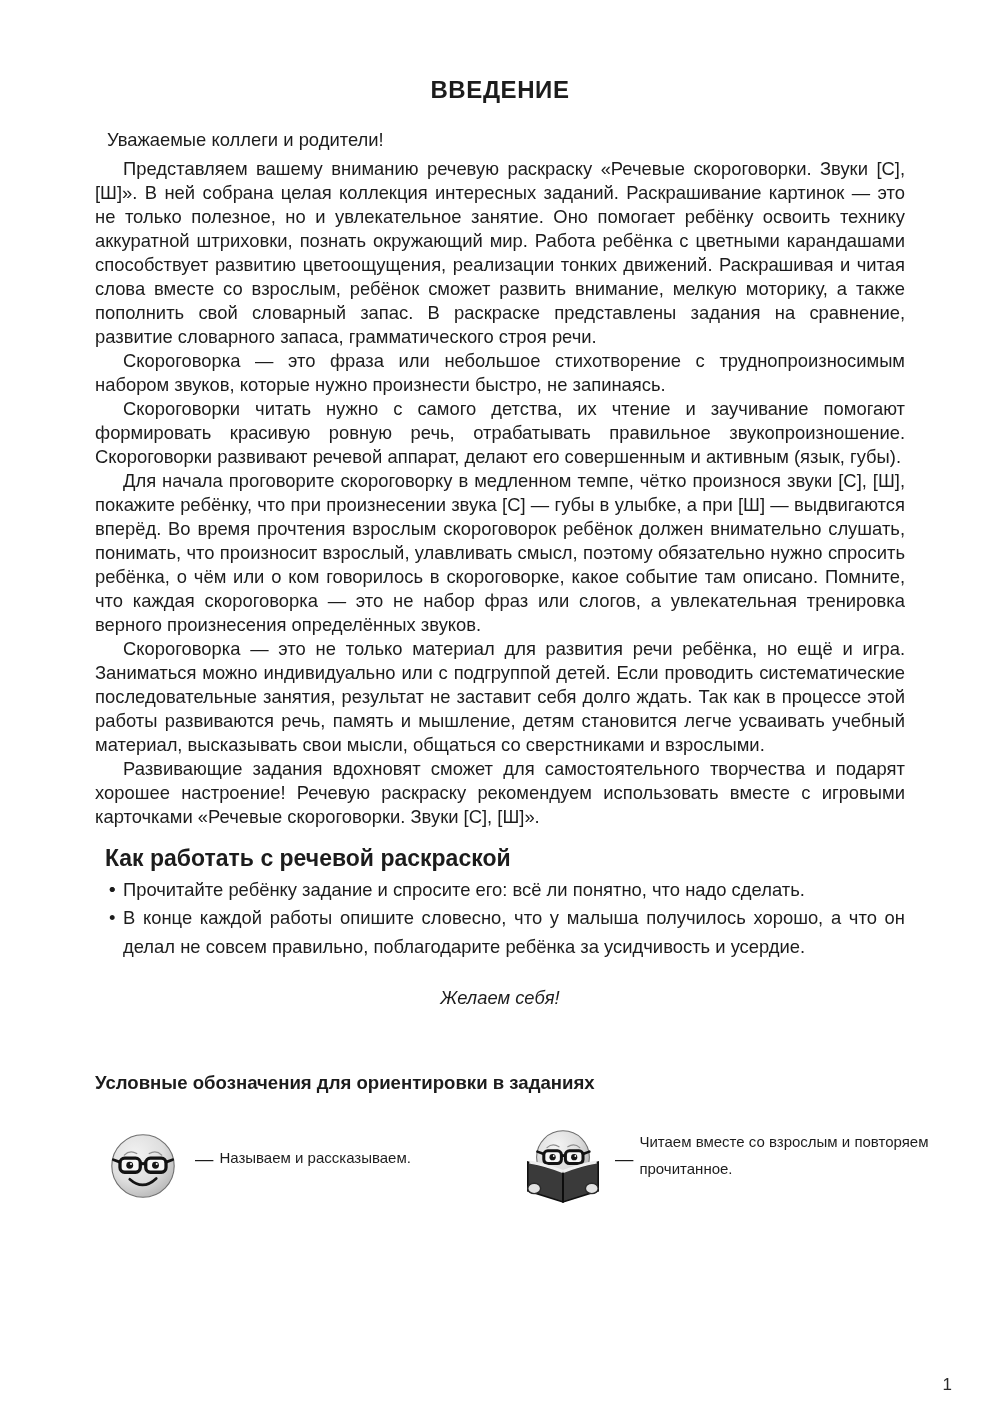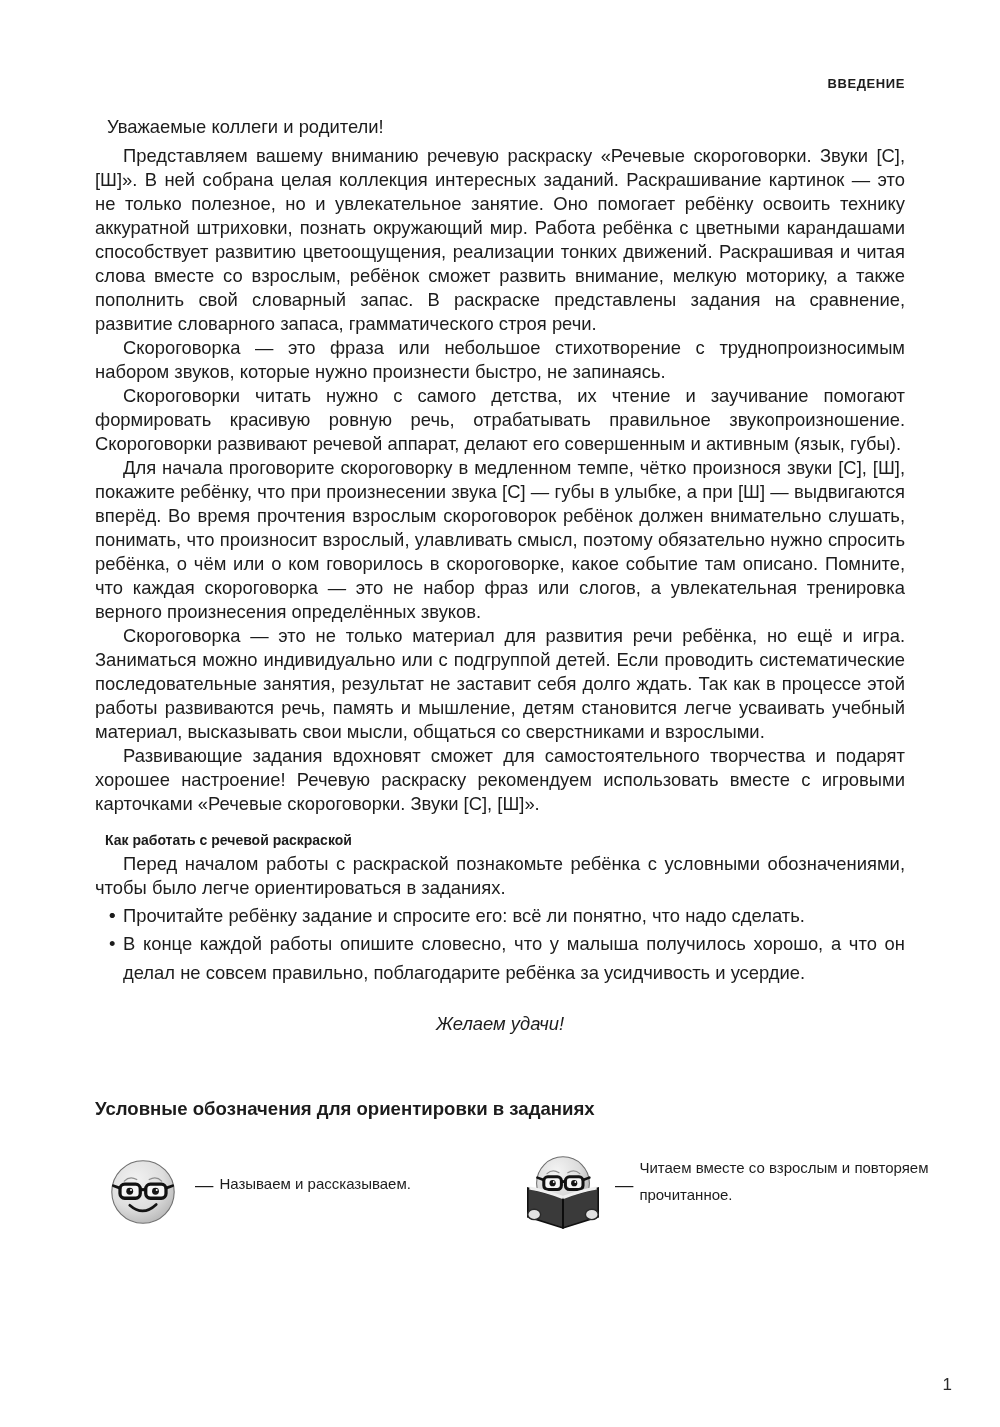--- a/index.html
+++ b/index.html
@@ -19,22 +19,22 @@
   .page {
     position: absolute;
     left: 0; top: 0;
     width: 1000px;
     height: 1427px;
     box-sizing: border-box;
     padding: 76px 48px 30px 95px;
   }
 
   .doc-title {
-    text-align: right;
-    font-size: 13px;
+    text-align: center;
+    font-size: 24px;
     font-weight: bold;
     letter-spacing: 0.6px;
     margin: 0 0 22px 0;
     padding-right: 47px;
   }
 
   .para {
     font-size: 18.4px;
     line-height: 24px;
     text-align: justify;
@@ -46,21 +46,21 @@
   .para.indent { text-indent: 28px; }
 
   .greeting {
     font-size: 18.4px;
     line-height: 28.6px;
     margin: 12px 0 2px 0;
     text-indent: 12px;
   }
 
   .subhead {
-    font-size: 14px;
+    font-size: 23px;
     font-weight: bold;
     margin: 16px 0 4px 0;
     text-indent: 10px;
   }
 
   ul.bullets {
     list-style: none;
     margin: 2px 0 0 0;
     padding: 0 47px 0 0;
   }
@@ -150,37 +150,36 @@
 
   <p class="para indent">Представляем вашему вниманию речевую раскраску «Речевые скороговорки. Звуки [С], [Ш]». В ней собрана целая коллекция интересных заданий. Раскрашивание картинок — это не только полезное, но и увлекательное занятие. Оно помогает ребёнку освоить технику аккуратной штриховки, познать окружающий мир. Работа ребёнка с цветными карандашами способствует развитию цветоощущения, реализации тонких движений. Раскрашивая и читая слова вместе со взрослым, ребёнок сможет развить внимание, мелкую моторику, а также пополнить свой словарный запас. В раскраске представлены задания на сравнение, развитие словарного запаса, грамматического строя речи.</p>
   <p class="para indent">Скороговорка — это фраза или небольшое стихотворение с труднопроизносимым набором звуков, которые нужно произнести быстро, не запинаясь.</p>
   <p class="para indent">Скороговорки читать нужно с самого детства, их чтение и заучивание помогают формировать красивую ровную речь, отрабатывать правильное звукопроизношение. Скороговорки развивают речевой аппарат, делают его совершенным и активным (язык, губы).</p>
   <p class="para indent">Для начала проговорите скороговорку в медленном темпе, чётко произнося звуки [С], [Ш], покажите ребёнку, что при произнесении звука [С] — губы в улыбке, а при [Ш] — выдвигаются вперёд. Во время прочтения взрослым скороговорок ребёнок должен внимательно слушать, понимать, что произносит взрослый, улавливать смысл, поэтому обязательно нужно спросить ребёнка, о чём или о ком говорилось в скороговорке, какое событие там описано. Помните, что каждая скороговорка — это не набор фраз или слогов, а увлекательная тренировка верного произнесения определённых звуков.</p>
   <p class="para indent">Скороговорка — это не только материал для развития речи ребёнка, но ещё и игра. Заниматься можно индивидуально или с подгруппой детей. Если проводить систематические последовательные занятия, результат не заставит себя долго ждать. Так как в процессе этой работы развиваются речь, память и мышление, детям становится легче усваивать учебный материал, высказывать свои мысли, общаться со сверстниками и взрослыми.</p>
   <p class="para indent">Развивающие задания вдохновят сможет для самостоятельного творчества и подарят хорошее настроение! Речевую раскраску рекомендуем использовать вместе с игровыми карточками «Речевые скороговорки. Звуки [С], [Ш]».</p>
 
   <h2 class="subhead">Как работать с речевой раскраской</h2>
 
-  <p class="para indent">Перед началом работы с раскраской познакомьте ребёнка с условными обозначениями, чтобы было легче ориентироваться в заданиях.</p>
 
   <ul class="bullets">
     <li>
       <span class="dot">•</span>
     </li>
     <li>
       <span class="dot">•</span>
       <span>Прочитайте ребёнку задание и спросите его: всё ли понятно, что надо сделать.</span>
     </li>
     <li>
       <span class="dot">•</span>
       <span>В конце каждой работы опишите словесно, что у малыша получилось хорошо, а что он делал не совсем правильно, поблагодарите ребёнка за усидчивость и усердие.</span>
     </li>
   </ul>
 
-  <p class="wish">Желаем удачи!</p>
+  <p class="wish">Желаем себя!</p>
 
   <p class="legend-title">Условные обозначения для ориентировки в заданиях</p>
 
   <div class="legend-grid">
 
     <div class="legend-item">
       <span class="ico-wrap">
         <svg width="78" height="78" viewBox="0 0 100 100" aria-hidden="true">
           <defs>
             <radialGradient id="gA" cx="38%" cy="32%" r="72%">

